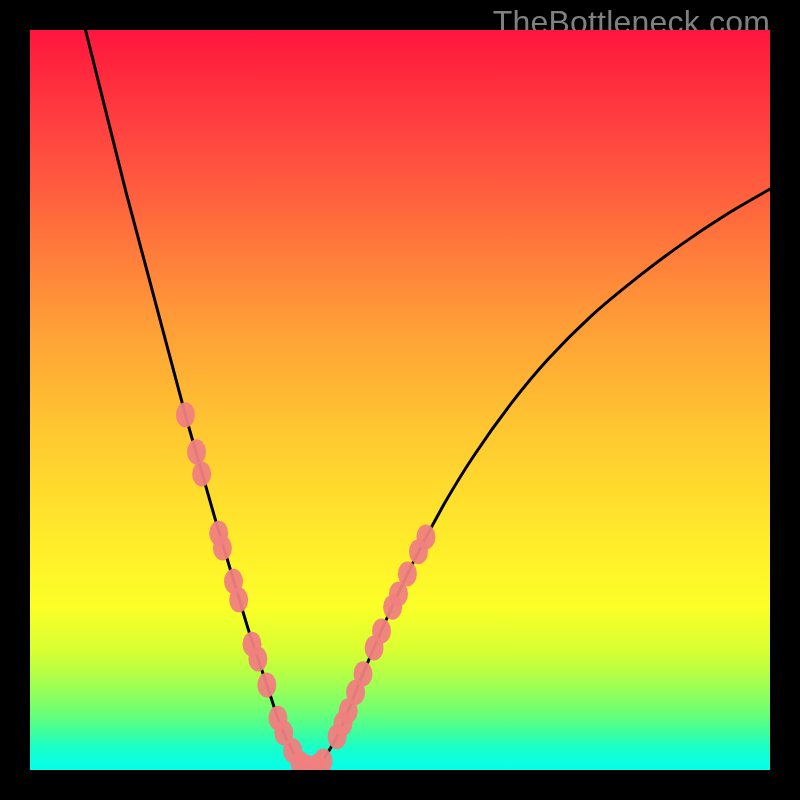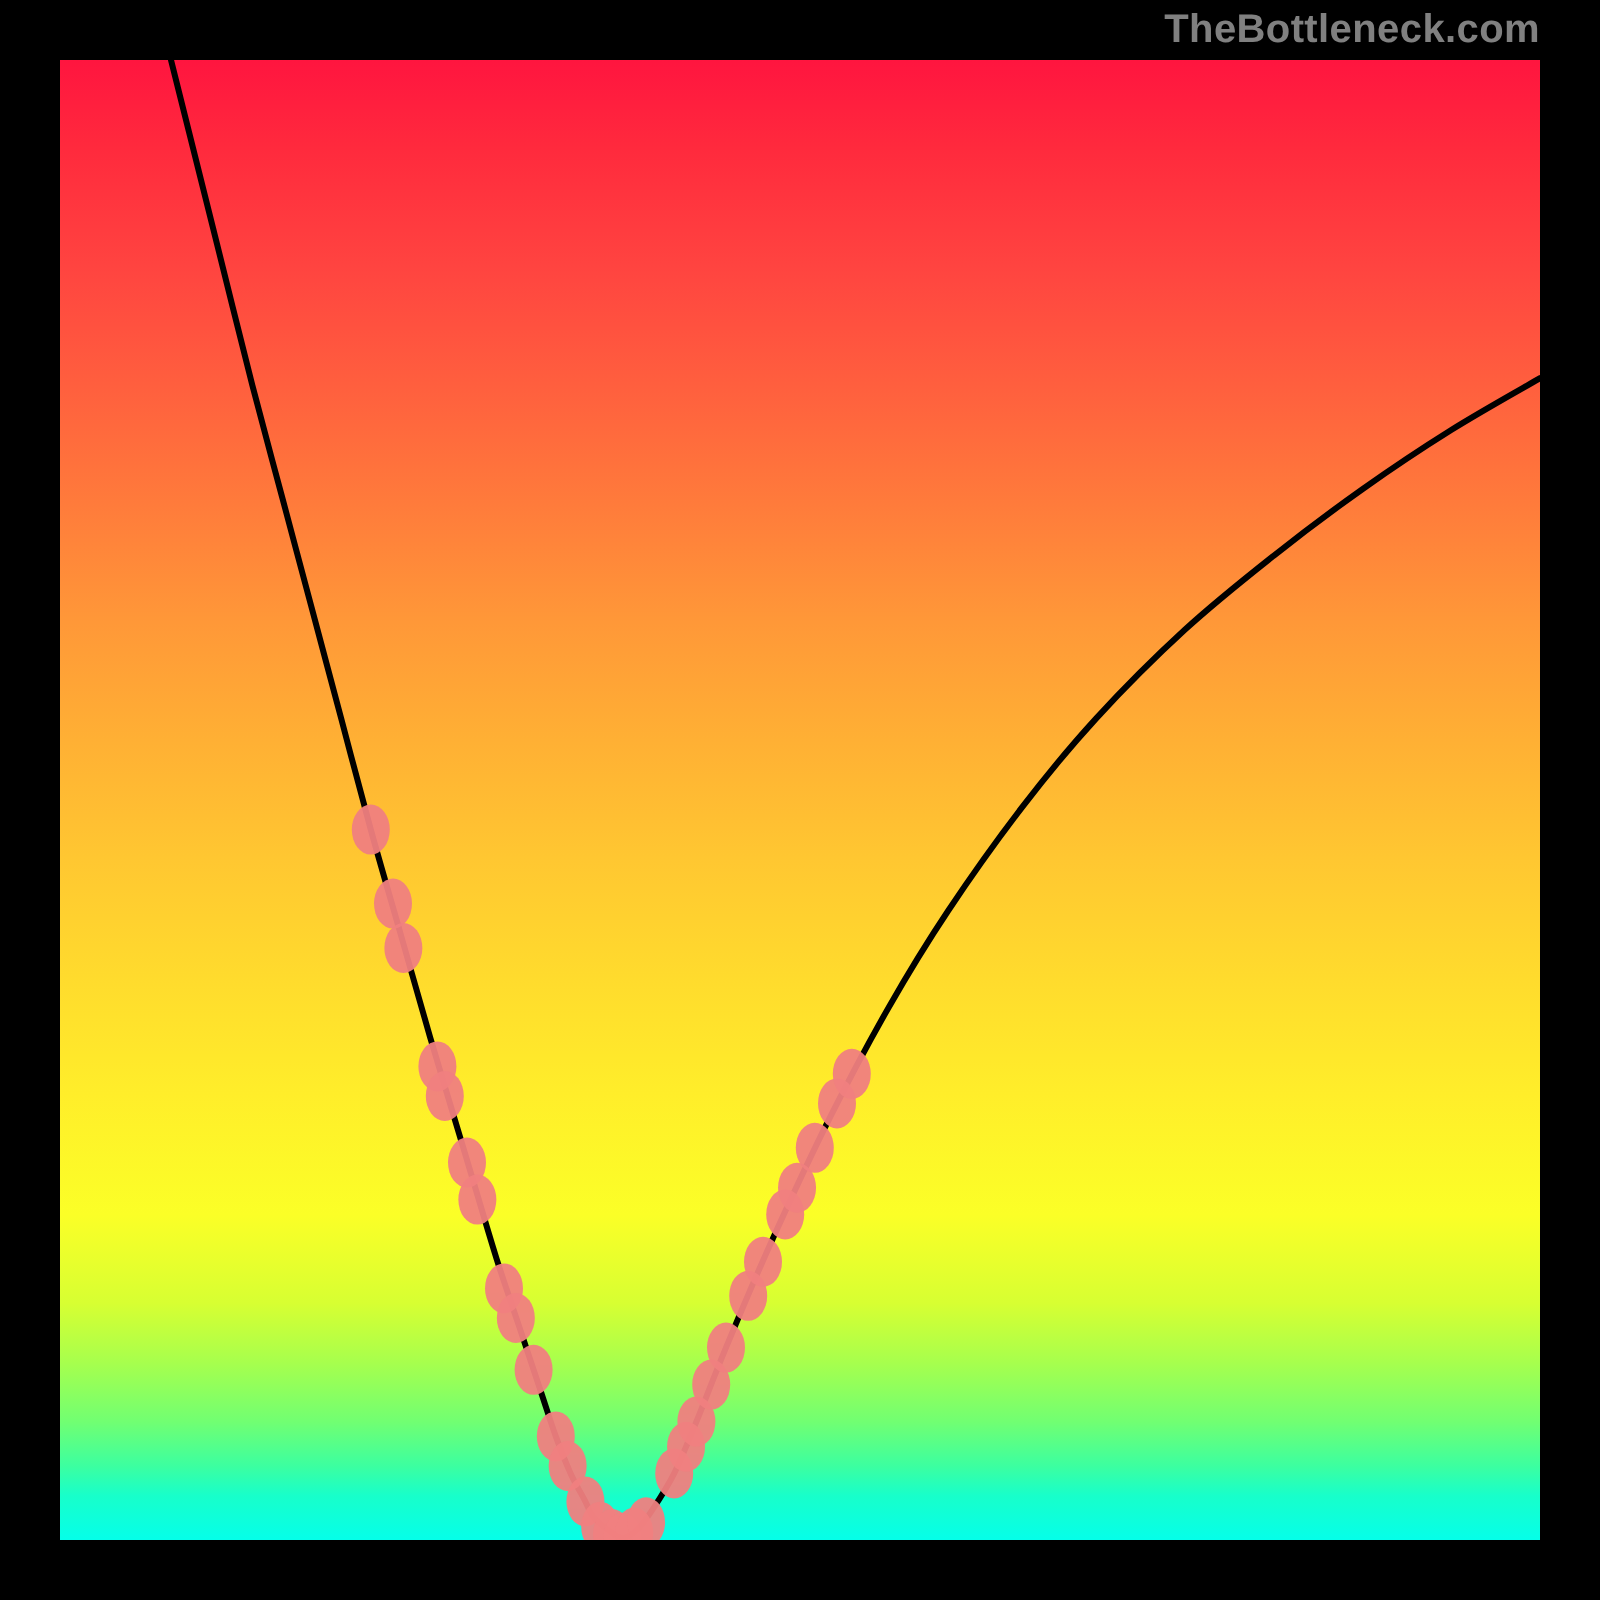--- a/index.html
+++ b/index.html
@@ -42,22 +42,22 @@
       #71ff72 92%,
       #3cffa0 95%,
       #18ffca 97%,
       #05ffe9 100%);
   }
   .watermark {
     position: absolute;
     right: 30px;
     top: 4px;
     color: #808080;
-    font-size: 20px;
-    font-weight: 700;
+    font-size: 32px;
+    font-weight: 400;
     letter-spacing: 0.2px;
     text-align: right;
   }
   svg.curve {
     position: absolute;
     left: 0;
     top: 0;
     width: 740px;
     height: 740px;
   }

